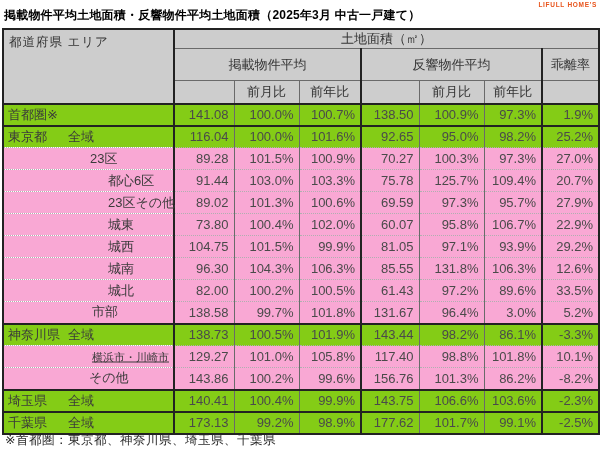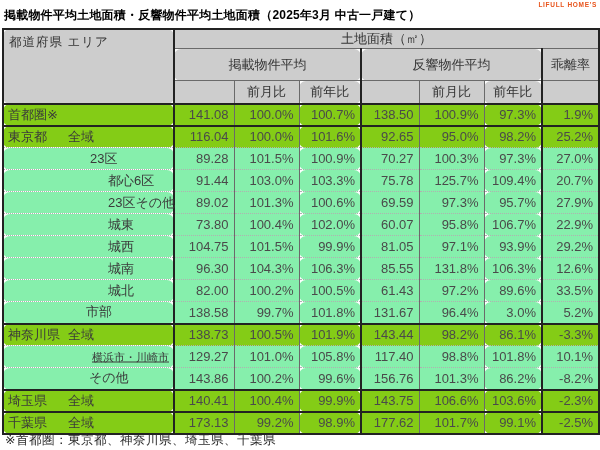--- a/index.html
+++ b/index.html
@@ -37,24 +37,24 @@
     font-size:13px; overflow:visible; white-space:nowrap;
     vertical-align:middle;
   }
   thead th {
     background:#cdcdcd; color:#333; font-weight:normal;
     text-align:center;
   }
   tr.hr1 { height:19px; }
   tr.hr2 { height:32px; }
   tr.hr3 { height:23px; }
-  tbody tr { height:22px; background:#86efac; }
+  tbody tr { height:22px; background:#f9a8d4; }
   tbody tr.shade { background:#84cc16; }
   .br1 { border-right:1px solid #6a6a6a; }
-  .br2 { border-right:2px solid #222;border-radius:7px; }
+  .br2 { border-right:2px solid #222; }
   .hb1 { border-bottom:1px solid #6a6a6a; }
   .hb2 { border-bottom:2px solid #222; }
   .label-head {
     vertical-align:top; text-align:left;
     padding:4px 0 0 5px; font-size:12.5px; letter-spacing:1px;
   }
   tbody td { border-bottom:1px dotted #b0b0b0; }
   tbody tr.thick-below td { border-bottom:2px solid #222; }
   td.num {
     text-align:right; padding-right:5px; color:#4a4a4a;
@@ -225,21 +225,21 @@
     <td class="num br1">100.2%</td>
     <td class="num br2">100.5%</td>
     <td class="num br1">61.43</td>
     <td class="num br1">97.2%</td>
     <td class="num br2">89.6%</td>
     <td class="num">33.5%</td>
   </tr>
       <tr class="thick-below">
     <td class="label-cell br2">
       <span class="pref"></span>
-      <span class="area" style="left: 82px;">市部</span>
+      <span class="area" style="left: 88px;">市部</span>
     </td>
     <td class="num br1">138.58</td>
     <td class="num br1">99.7%</td>
     <td class="num br2">101.8%</td>
     <td class="num br1">131.67</td>
     <td class="num br1">96.4%</td>
     <td class="num br2">3.0%</td>
     <td class="num">5.2%</td>
   </tr>
       <tr class="shade">

